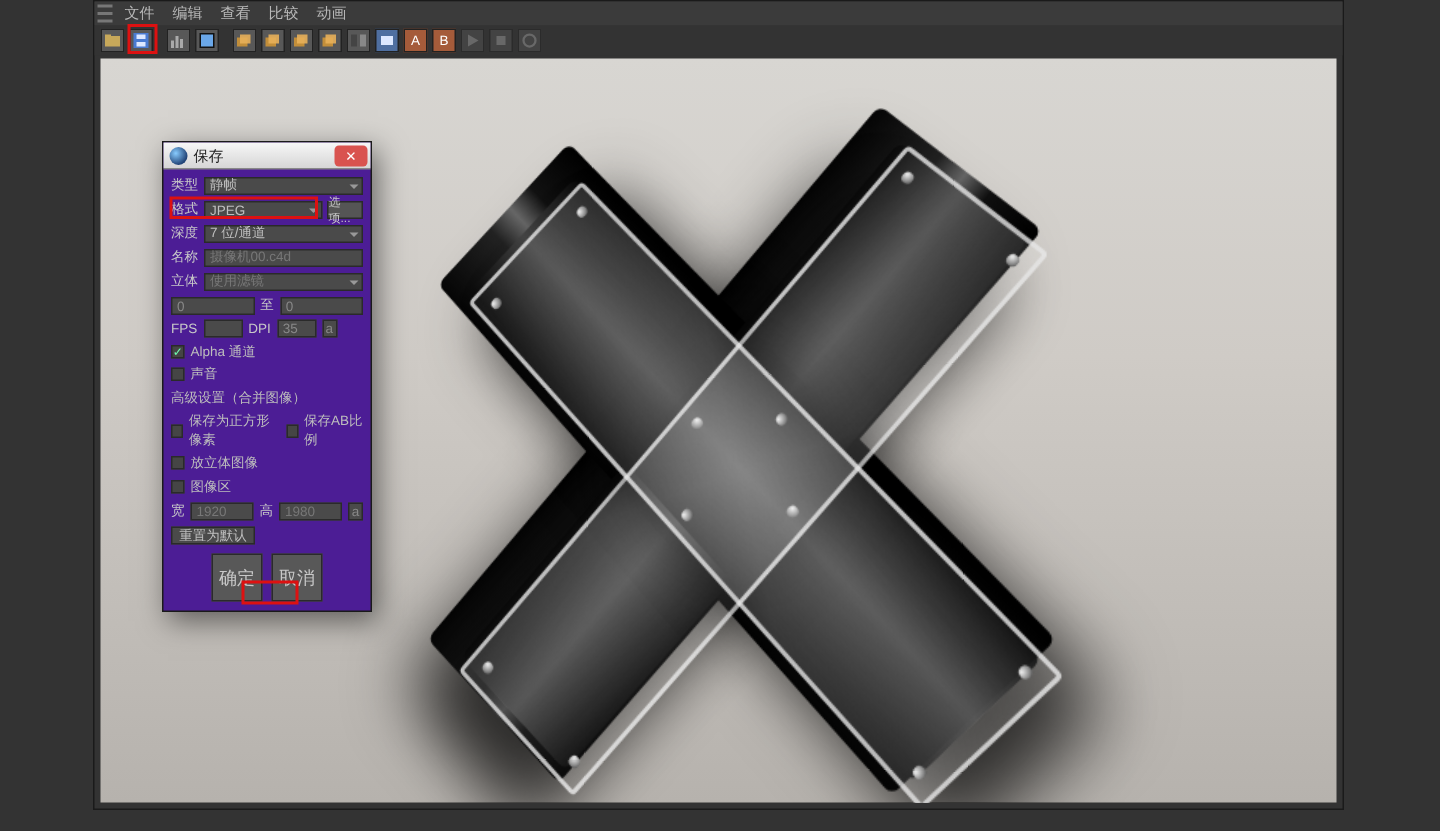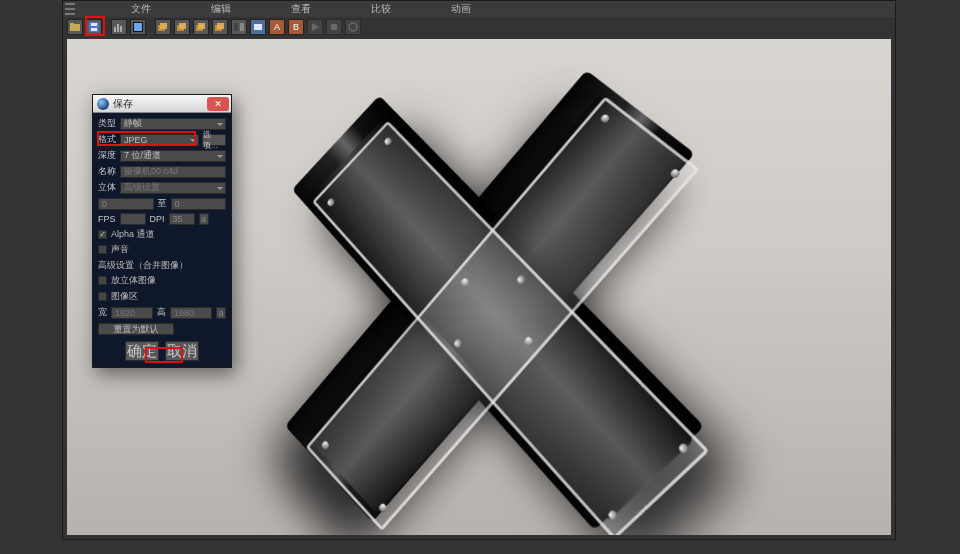--- a/index.html
+++ b/index.html
@@ -4,21 +4,21 @@
 <style>
   * { box-sizing: border-box; margin: 0; padding: 0; }
   html, body { width: 960px; height: 554px; overflow: hidden; font-family: "Microsoft YaHei", Arial, sans-serif; font-size: 10px; }
   body { background: #333333; }
 
   .frame { position: absolute; left: 62px; top: 0; width: 834px; height: 540px; background: #333333; border: 1px solid #1a1a1a; }
 
   .menubar { position: absolute; left: 0; top: 0; width: 100%; height: 16px; background: #3b3b3b; display: flex; align-items: center; }
   .menubar .bars { width: 10px; height: 14px; margin: 0 2px; display: flex; flex-direction: column; justify-content: space-around; }
   .menubar .bars span { height: 2px; background: #777; }
-  .menubar .item { color: #b8b8b8; padding: 0 6px; font-size: 10px; cursor: default; margin-left: 48px; }
+  .menubar .item { color: #b8b8b8; padding: 0 6px; font-size: 10px; cursor: default; }
 
   .toolbar { position: absolute; left: 0; top: 16px; width: 100%; height: 20px; background: #333; display: flex; align-items: center; padding-left: 4px; gap: 3px; }
   .tbtn { width: 16px; height: 16px; background: #585858; border: 1px solid #222; display: flex; align-items: center; justify-content: center; }
   .tbtn svg { width: 12px; height: 12px; }
   .hl-red { position: absolute; border: 2px solid #d11; pointer-events: none; }
   .hl-tb { left: 22px; top: 15px; width: 20px; height: 20px; }
 
   .viewport { position: absolute; left: 4px; top: 38px; right: 4px; bottom: 4px; background: linear-gradient(180deg, #d8d6d2 0%, #cfcbc6 40%, #b6b2ad 100%); overflow: hidden; }
 
   
@@ -27,38 +27,38 @@
   .bar.b1 { transform: translate(-50%, -50%) rotate(43deg); }
   .bar.b2 { transform: translate(-50%, -50%) rotate(-43deg); }
   .bar.b3 { transform: translate(-42%, -48%) rotate(43deg); width: 110px; height: 460px; background: linear-gradient(90deg, #0a0a0a, #444 50%, #0a0a0a); opacity: .95; }
   .bar.b4 { transform: translate(-42%, -48%) rotate(-43deg); width: 110px; height: 460px; background: linear-gradient(90deg, #0a0a0a, #444 50%, #0a0a0a); opacity: .95; }
   .glass { position: absolute; left: 50%; top: 50%; width: 120px; height: 470px; border: 3px solid rgba(230,230,230,.8); border-radius: 4px; background: linear-gradient(120deg, rgba(255,255,255,.05), rgba(255,255,255,.2) 50%, rgba(255,255,255,.03)); box-shadow: 0 30px 40px rgba(0,0,0,.3); }
   .glass.g1 { transform: translate(-38%, -46%) rotate(43deg); }
   .glass.g2 { transform: translate(-38%, -46%) rotate(-43deg); }
   .bolt { position: absolute; width: 8px; height: 8px; border-radius: 50%; background: radial-gradient(circle at 30% 30%, #eee, #888 60%, #333); }
 
   
-  .dialog { position: absolute; left: 92px; top: 94px; width: 140px; background: #0f172a; border: 1px solid #1a1a1a; box-shadow: 4px 6px 18px rgba(0,0,0,.5); }
+  .dialog { position: absolute; left: 108px; top: 94px; width: 140px; background: #4c1d95; border: 1px solid #1a1a1a; box-shadow: 4px 6px 18px rgba(0,0,0,.5); }
   .titlebar { height: 18px; background: linear-gradient(180deg, #f7f7f7, #d6d6d6); display: flex; align-items: center; padding: 0 2px 0 4px; border-bottom: 1px solid #888; }
   .titlebar .ticon { width: 12px; height: 12px; border-radius: 50%; background: radial-gradient(circle at 35% 35%, #8cf, #247 70%); margin-right: 4px; }
   .titlebar .ttxt { font-size: 10px; color: #222; flex: 1; }
   .titlebar .close { width: 22px; height: 14px; background: #d9534f; border-radius: 3px; color: #fff; display: flex; align-items: center; justify-content: center; font-size: 9px; }
   .dbody { padding: 4px 5px 6px; color: #c8c8c8; }
   .row { display: flex; align-items: center; margin-bottom: 3px; }
   .row .lbl { width: 22px; font-size: 9px; color: #c8c8c8; }
   .row .field { flex: 1; height: 12px; background: #4a4a4a; border: 1px solid #2a2a2a; font-size: 9px; color: #bfbfbf; padding: 0 3px; display: flex; align-items: center; position: relative; }
   .row .field.dd:after { content: ""; position: absolute; right: 2px; top: 4px; border: 3px solid transparent; border-top-color: #999; }
   .row .side { width: 24px; height: 12px; margin-left: 3px; background: #555; border: 1px solid #2a2a2a; font-size: 8px; color: #c8c8c8; display: flex; align-items: center; justify-content: center; }
   .pairrow { display: flex; align-items: center; margin: 3px 0; gap: 4px; }
   .num { flex: 1; height: 12px; background: #4a4a4a; border: 1px solid #2a2a2a; font-size: 9px; color: #888; padding: 0 3px; display: flex; align-items: center; }
   .plbl { font-size: 9px; color: #c8c8c8; }
   .chk { display: flex; align-items: center; font-size: 9px; color: #bdbdbd; margin-bottom: 2px; }
   .chk .box { width: 9px; height: 9px; border: 1px solid #2a2a2a; background: #454545; margin-right: 4px; display: flex; align-items: center; justify-content: center; color: #6fffb0; font-size: 8px; line-height: 1; }
   .btnrow { display: flex; justify-content: center; gap: 6px; margin-top: 6px; }
-  .dbtn { width: 34px; height: 20px; background: #585858; border: 1px solid #2a2a2a; color: #c8c8c8; font-size: 15px; display: flex; align-items: center; justify-content: center; }
+  .dbtn { width: 34px; height: 32px; background: #585858; border: 1px solid #2a2a2a; color: #c8c8c8; font-size: 12px; display: flex; align-items: center; justify-content: center; }
 
   .hl-fmt { left: 4px; top: 36px; width: 99px; height: 15px; }
   .hl-ok { left: 52px; bottom: 4px; width: 38px; height: 16px; }
 </style>
 </head>
 <body>
 
 <div class="frame">
 
   <div class="menubar">
@@ -210,21 +210,21 @@
     <div class="row">
       <div class="lbl">深度</div>
       <div class="field dd">7 位/通道</div>
     </div>
     <div class="row">
       <div class="lbl">名称</div>
       <div class="field" style="color:#777">摄像机00.c4d</div>
     </div>
     <div class="row">
       <div class="lbl">立体</div>
-      <div class="field dd" style="color:#777">高级设置</div>
+      <div class="field dd" style="color:#777">使用滤镜</div>
     </div>
 
     <div class="pairrow">
       <div class="num">0</div>
       <div class="plbl">至</div>
       <div class="num">0</div>
     </div>
     <div class="pairrow">
       <div class="plbl">FPS</div>
       <div class="num" style="width:26px;flex:none"></div>
@@ -239,37 +239,43 @@
       </div>
     <div class="chk">
         <div class="box"></div>
         <span>声音</span>
       </div>
     <div class="chk" style="margin-top:3px">
         <span>高级设置（合并图像）</span>
       </div>
     <div class="chk">
         <div class="box"></div>
+        <span>保存为正方形像素</span>
+      <div class="box" style="margin-left:6px"></div>
+        <span>保存AB比例</span>
+    </div>
+    <div class="chk">
+        <div class="box"></div>
         <span>放立体图像</span>
       </div>
     <div class="chk" style="margin-top:3px">
         <div class="box"></div>
         <span>图像区</span>
       </div>
 
     <div class="pairrow">
       <div class="plbl">宽</div>
       <div class="num" style="color:#777">1920</div>
       <div class="plbl">高</div>
       <div class="num" style="color:#777">1980</div>
       <div class="num" style="width:10px;flex:none;justify-content:center">a</div>
     </div>
 
     <div class="row" style="margin-top:4px">
-      <div class="field" style="flex:none;width:76px;justify-content:center">重置为默认</div>
+      <div class="field" style="flex:none;width:56px;justify-content:center">重置为默认</div>
     </div>
 
     <div class="btnrow">
       <div class="dbtn">确定</div>
       <div class="dbtn">取消</div>
     </div>
   </div>
 
   <div class="hl-red hl-fmt"></div>
   <div class="hl-red hl-ok"></div>

